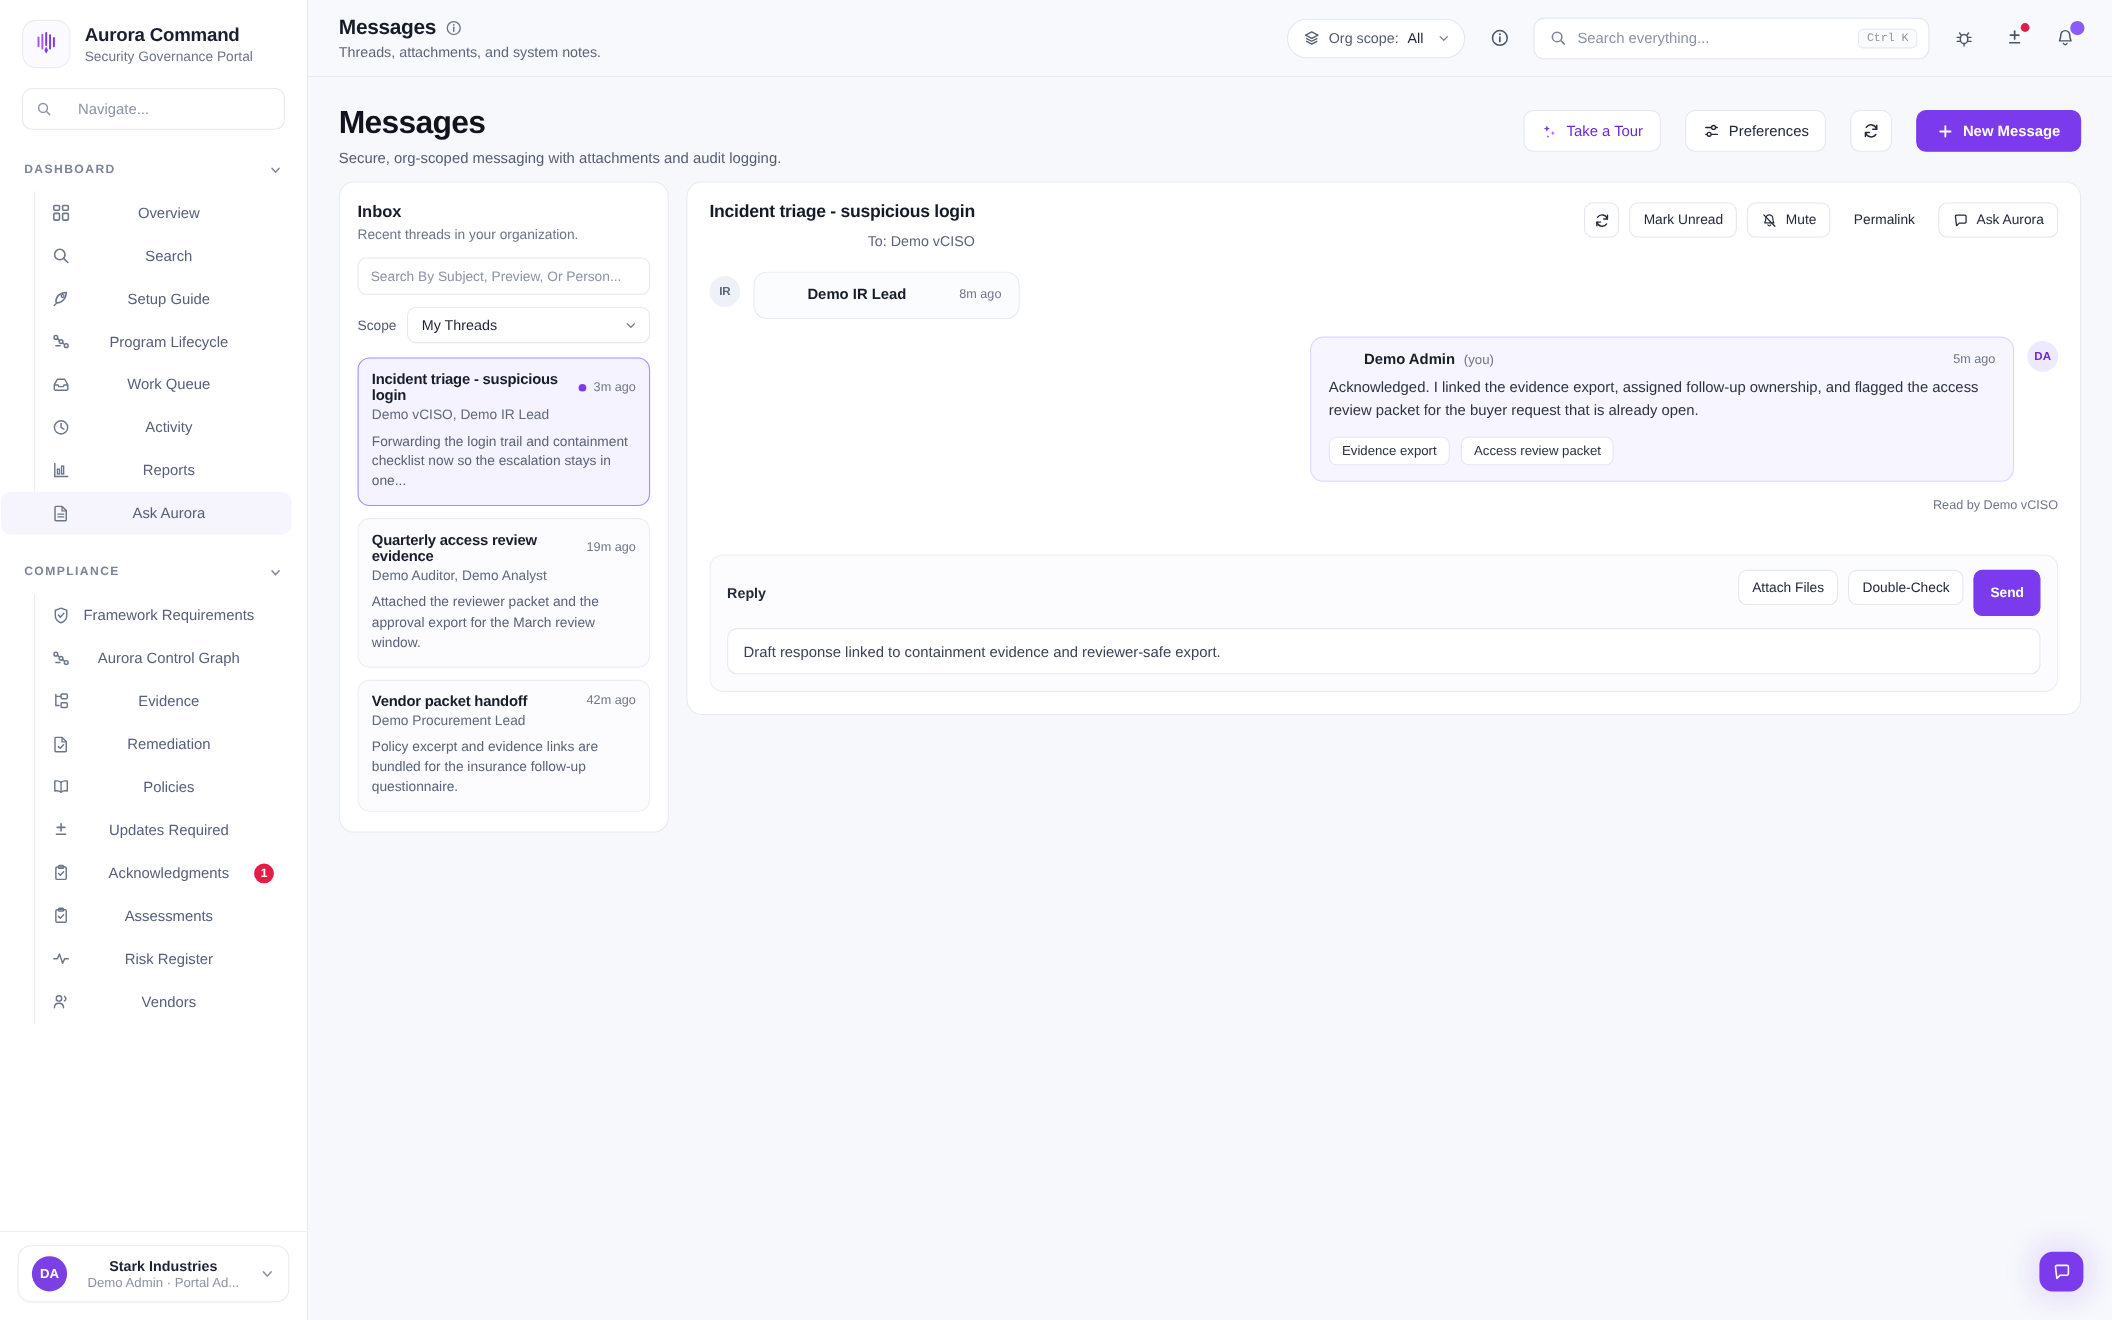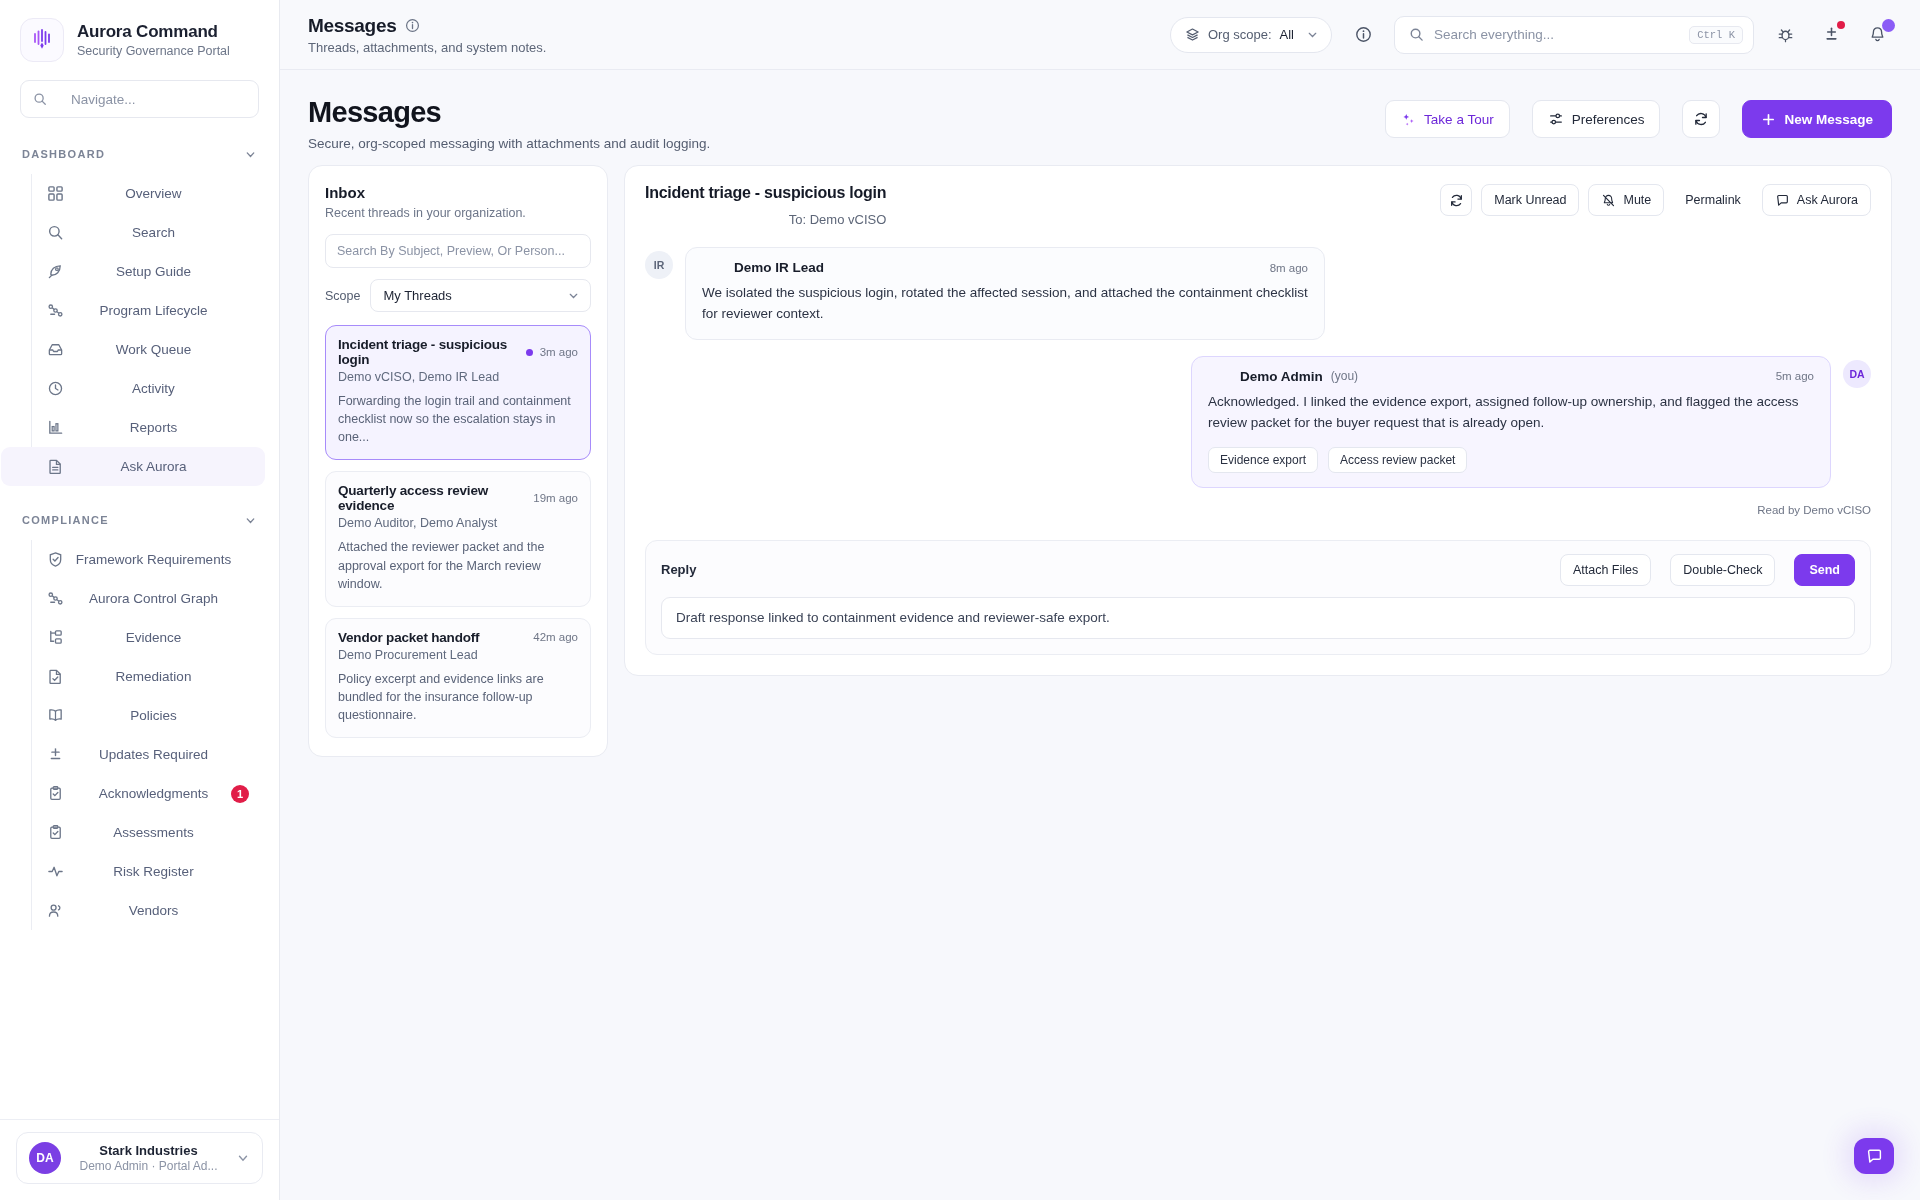--- a/index.html
+++ b/index.html
@@ -205,23 +205,23 @@
     padding: 5px 11px; font-size: 12px; color: #2a3142;
   }
   .read-receipt { text-align: right; font-size: 11.5px; color: #6f7687; margin-top: 16px; }
 
   .composer {
     margin-top: 24px; border: 1px solid #ebedf3; border-radius: 12px;
     background: #fcfcfe; padding: 13px 15px 15px 15px;
   }
   .composer-head { display: flex; align-items: center; }
   .composer-lab { font-size: 13px; font-weight: 600; color: #232a3a; }
-  .composer-actions { margin-left: auto; display: flex; gap: 19px; }
+  .composer-actions { margin-left: auto; display: flex; gap: 9px; }
   .btn-send {
-    height: 32px; border: 1px solid #7c3aed; background: #7c3aed; color: #fff;
+    height: 42px; border: 1px solid #7c3aed; background: #7c3aed; color: #fff;
     border-radius: 8px; padding: 0 14px; font-size: 12.5px; font-weight: 600;
     display: flex; align-items: center;
   }
   .composer-input {
     margin-top: 11px; border: 1px solid #e6e8ef; border-radius: 9px; background: #fff;
     min-height: 42px; display: flex; align-items: center; padding: 0 14px;
     font-size: 13.5px; color: #3a4255;
   }
 
   .fab {
@@ -692,21 +692,20 @@
 
         <div class="msg-area">
 
           <div class="msg-row">
             <div class="msg-avatar">IR</div>
             <div class="bubble">
               <div class="bubble-head">
                 <span class="bubble-name">Demo IR Lead</span>
                 <span class="bubble-time">8m ago</span>
               </div>
-              <div class="bubble-body">We isolated the suspicious login, rotated the affected session, and attached the containment checklist for reviewer context.</div>
             </div>
           </div>
 
           <div class="msg-row out" style="margin-top:16px">
             <div class="bubble mine">
               <div class="bubble-head">
                 <span class="bubble-name">Demo Admin</span>
                 <span class="bubble-you">(you)</span>
                 <span class="bubble-time">5m ago</span>
               </div>

